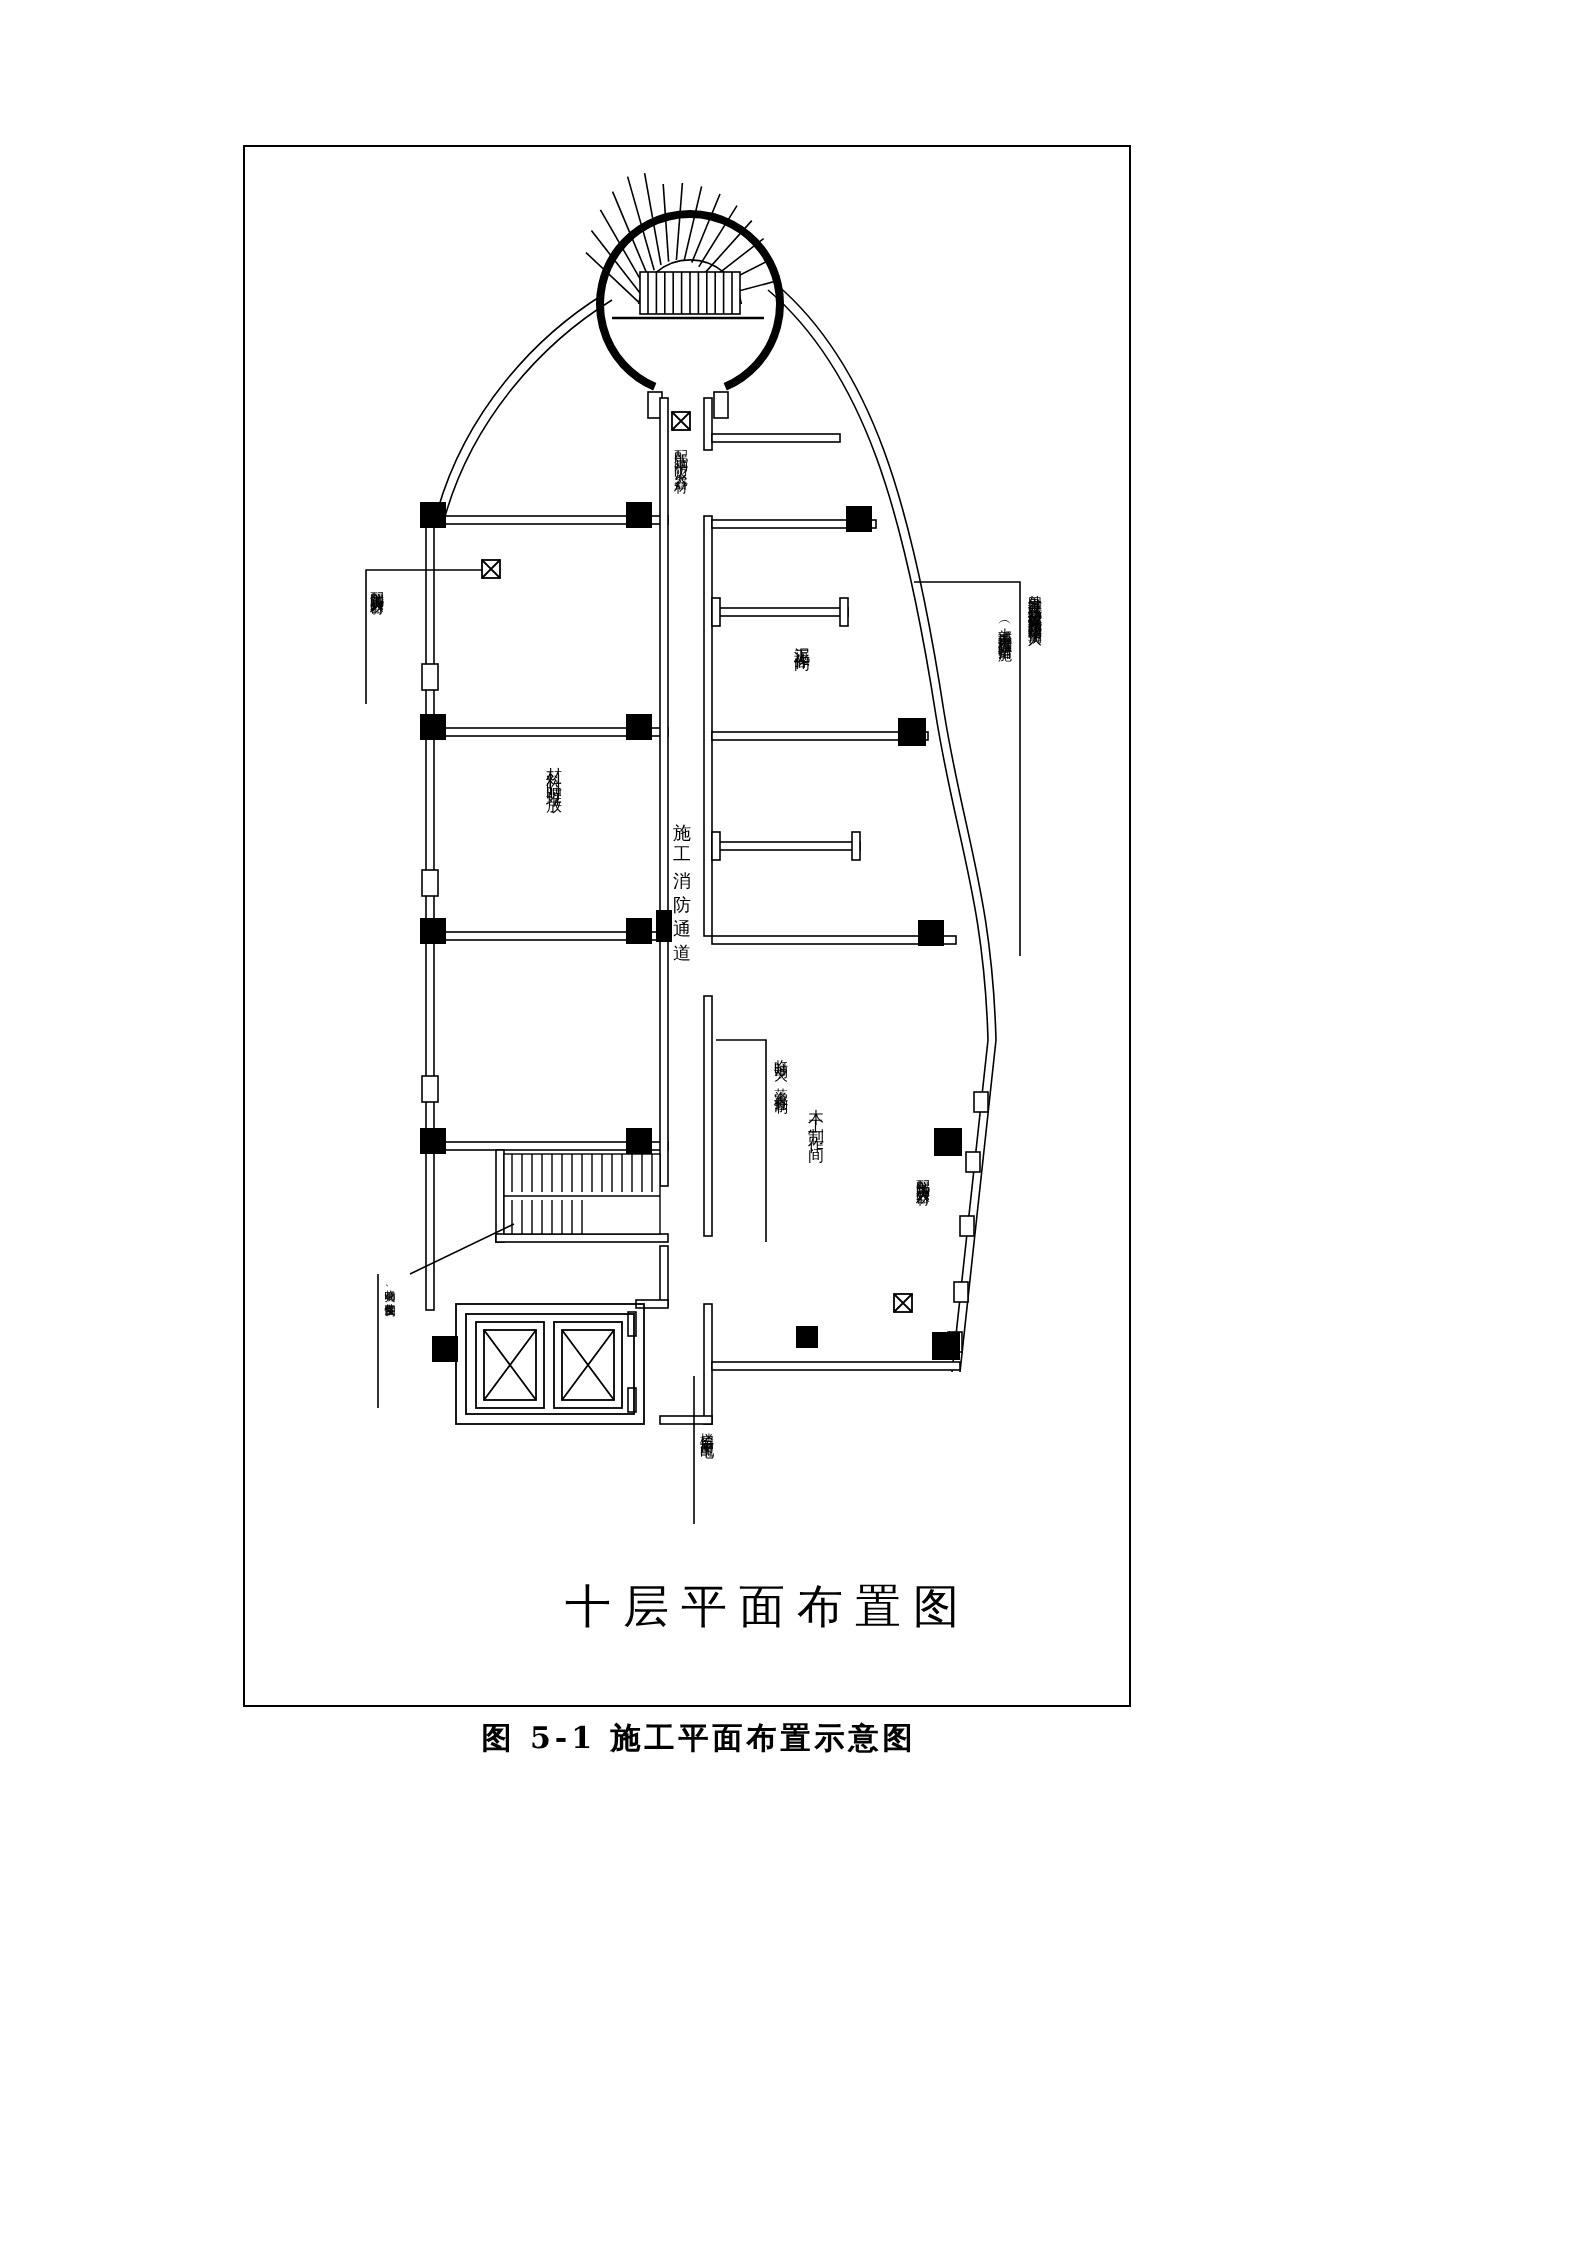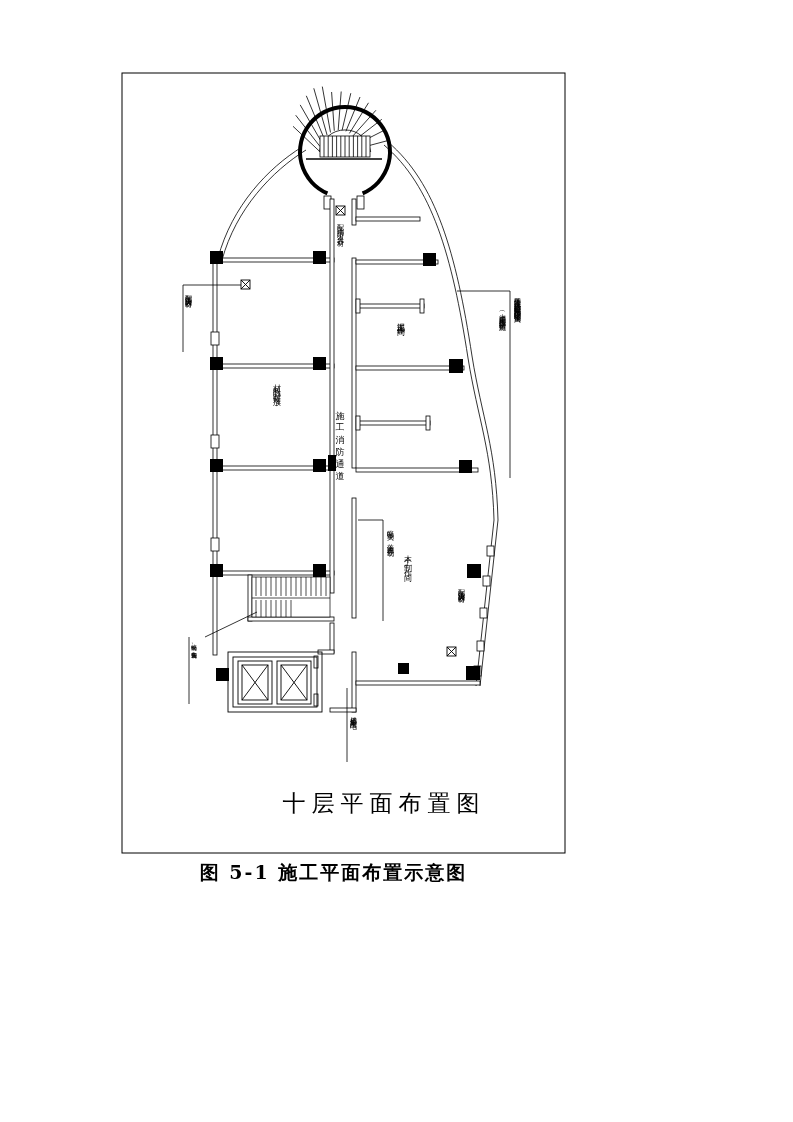--- a/index.html
+++ b/index.html
@@ -5,22 +5,22 @@
   html,body{margin:0;padding:0;background:#ffffff;}
   #page{position:relative;width:793px;height:1122px;background:#ffffff;overflow:hidden;
         font-family:"DejaVu Sans",sans-serif;color:#000;}
   #plan-svg{position:absolute;left:0;top:0;}
   .vlabel{position:absolute;writing-mode:vertical-rl;text-orientation:upright;
           font-size:7px;line-height:1;color:#000;white-space:nowrap;
           font-family:"DejaVu Sans",sans-serif;}
   .figure-title{position:absolute;left:122px;top:788px;width:524px;text-align:center;
           font-family:"DejaVu Serif","Liberation Serif",serif;font-size:23px;
           letter-spacing:6px;color:#000;}
-  .figure-caption{position:absolute;left:112px;top:860px;width:443px;text-align:center;
-          font-family:"DejaVu Serif","Liberation Serif",serif;font-size:19px;
+  .figure-caption{position:absolute;left:128px;top:860px;width:443px;text-align:center;
+          font-family:"DejaVu Serif","Liberation Serif",serif;font-size:15px;
           font-weight:bold;letter-spacing:2px;color:#000;}
 </style>
 </head>
 <body>
 
 <div id="page">
 
   <svg id="plan-svg" width="793" height="1122" viewBox="0 0 793 1122">
 
     <rect x="122" y="73" width="443" height="780" fill="none" stroke="#000" stroke-width="1"></rect>

